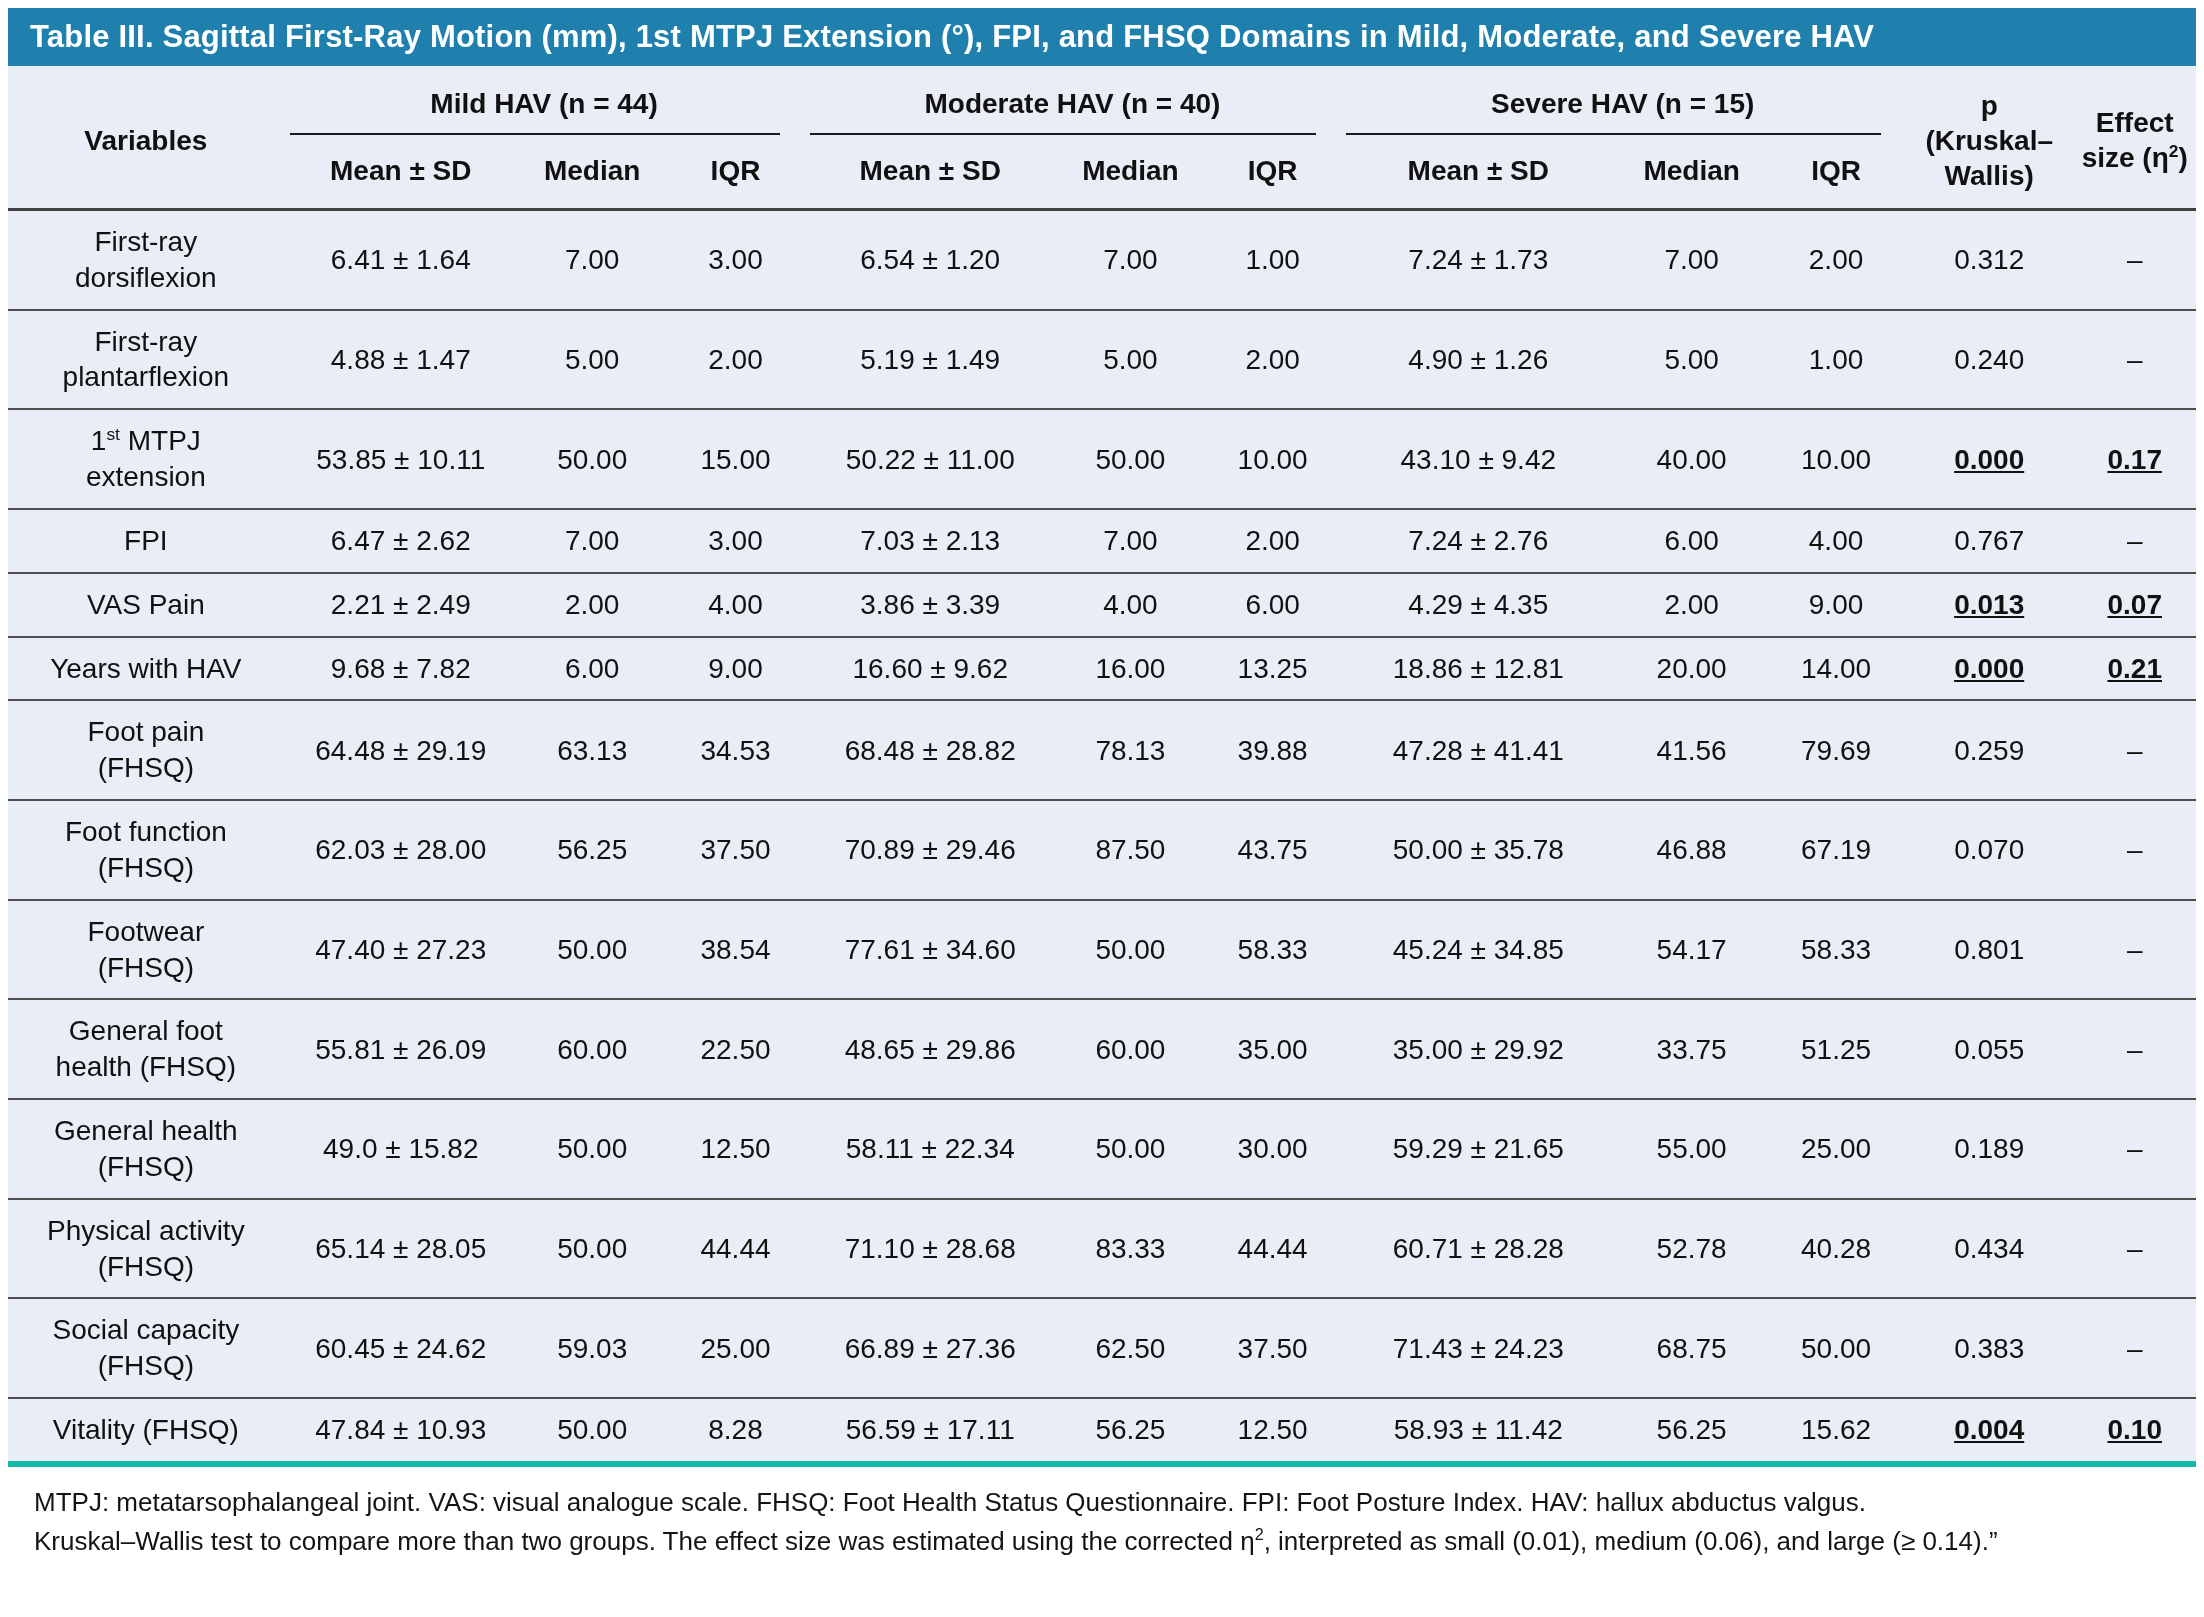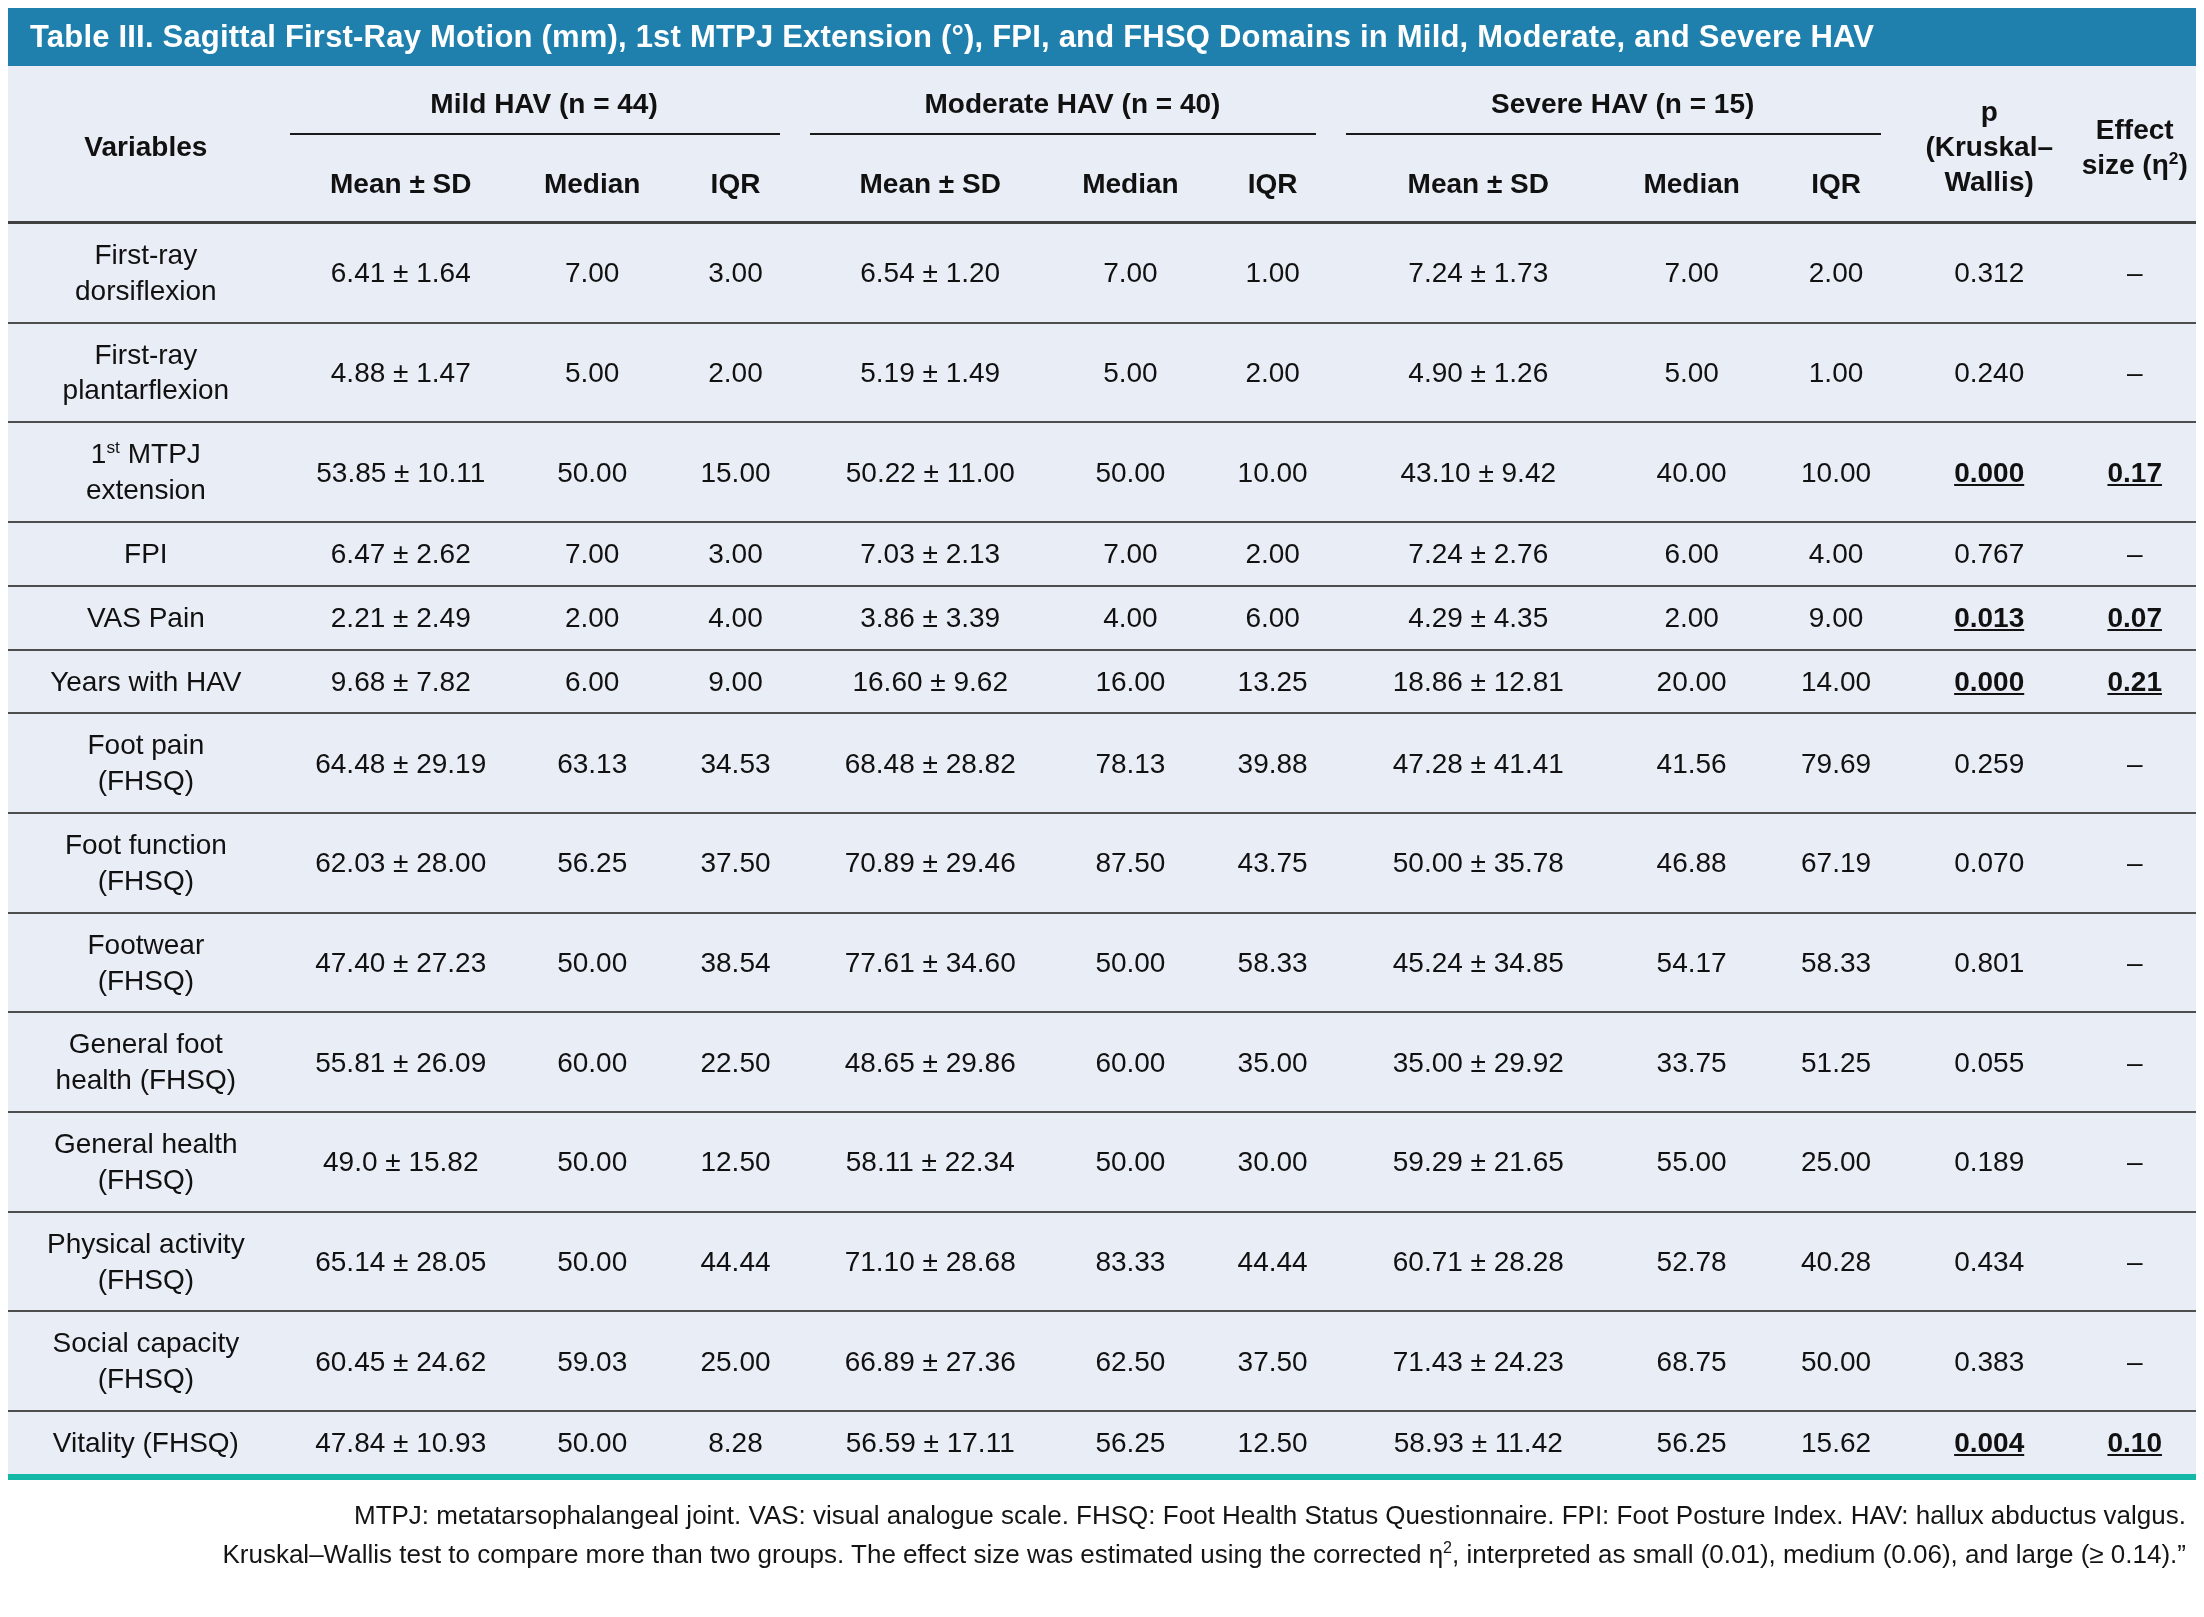--- a/index.html
+++ b/index.html
@@ -34,21 +34,21 @@
   }
   th, td {
     text-align:center;
     vertical-align:middle;
     padding:13px 6px;
     font-weight:normal;
     overflow:hidden;
   }
   thead th { font-weight:bold; font-size:28px; line-height:1.25; }
   thead tr.group-row th { padding-top:20px; padding-bottom:14px; }
-  thead tr.sub-row th { padding-top:31px; padding-bottom:20px; }
+  thead tr.sub-row th { padding-top:18px; padding-bottom:20px; }
   th.spanner { position:relative; }
   th.spanner::after {
     content:"";
     position:absolute;
     left:6px; right:24px; bottom:0;
     border-bottom:2.5px solid #1a1a1a;
   }
   thead tr.sub-row th,
   thead th.span2 { border-bottom:3px solid #414141; }
 
@@ -58,21 +58,21 @@
   td.lbl { padding-left:38px; padding-right:38px; line-height:1.28;margin-left:12px; }
   .em { font-weight:bold;text-decoration:underline; }
   sup { font-size:0.62em; vertical-align:super; line-height:0; }
 
   .footnotes {
     padding:16px 10px 14px 26px;
     font-size:26px;
     line-height:39px;
     color:#141414;
   }
-  .footnotes .fline { white-space:nowrap; overflow:hidden;text-align:right; }
+  .footnotes .fline { white-space:nowrap; overflow:hidden; }
 </style>
 </head>
 <body>
 
 <div class="page">
 
   <div class="titlebar">
     <span>Table III. Sagittal First-Ray Motion (mm), 1st MTPJ Extension (°), FPI, and FHSQ Domains in Mild, Moderate, and Severe HAV</span>
   </div>
 

